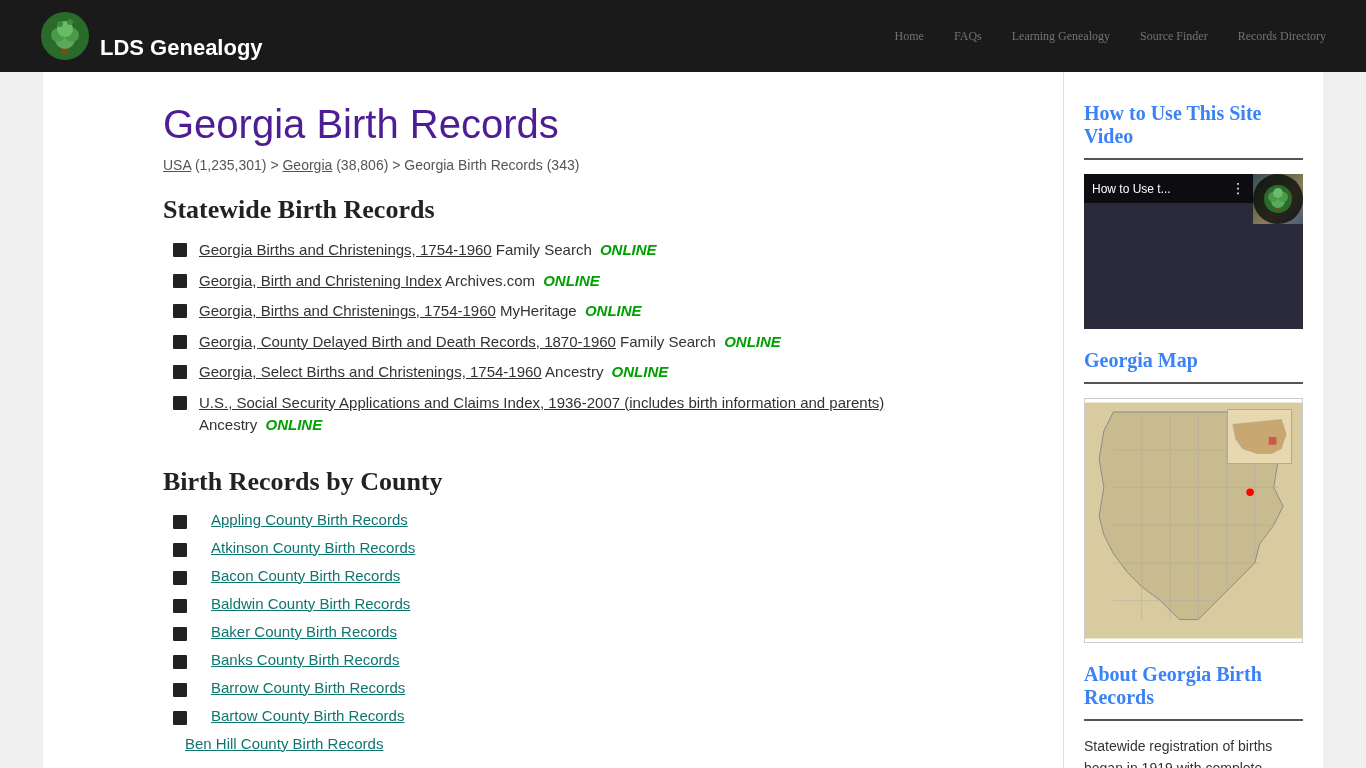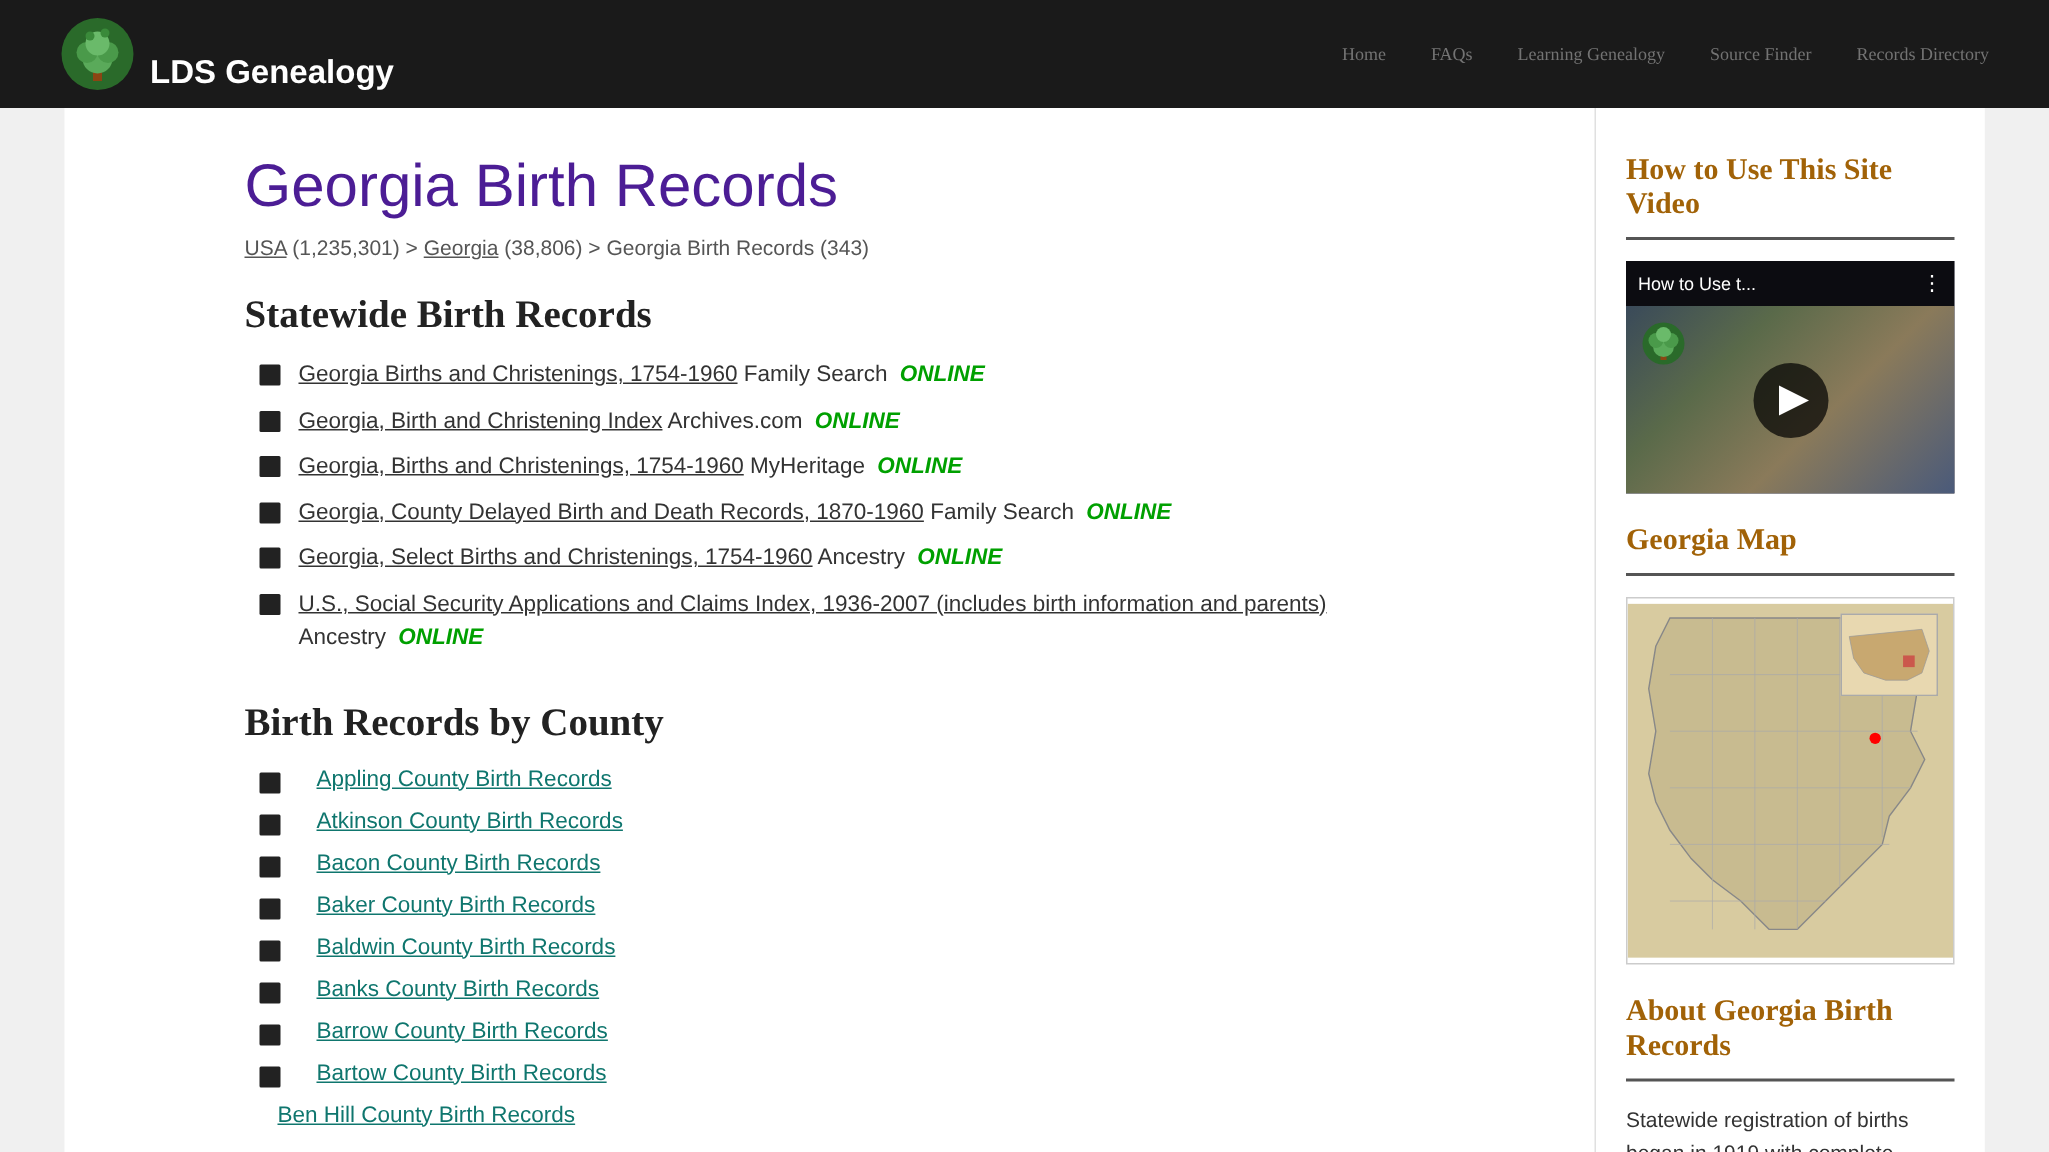--- a/index.html
+++ b/index.html
@@ -143,21 +143,21 @@
       width: 260px;
       flex-shrink: 0;
       padding: 30px 20px;
       border-left: 1px solid #e0e0e0;
       background: #fff;
     }
 
     .sidebar-section-title {
       font-size: 20px;
       font-weight: bold;
-      color: #a16207;
+      color: #3b82f6;
       margin-bottom: 10px;
       font-family: Georgia, serif;
     }
 
     .sidebar-divider {
       border: none;
       border-top: 2px solid #555;
       margin-bottom: 14px;
     }
 
@@ -168,22 +168,22 @@
       background: #2a2a3a;
       position: relative;
       cursor: pointer;
       overflow: hidden;
       margin-bottom: 20px;
     }
     #video-thumb-inner {
       width: 100%;
       height: 100%;
       display: flex;
-      flex-direction: column;
-      align-items: center;
+      flex-direction: row;
+      align-items: flex-start;
       justify-content: flex-start;
       position: relative;
     }
     #video-top-bar {
       width: 100%;
       background: rgba(0,0,0,0.7);
       padding: 6px 8px;
       display: flex;
       align-items: center;
       justify-content: space-between;
@@ -377,25 +377,25 @@
       <li>
         <span class="bullet"></span>
         <a>Atkinson County Birth Records</a>
       </li>
       <li>
         <span class="bullet"></span>
         <a>Bacon County Birth Records</a>
       </li>
       <li>
         <span class="bullet"></span>
+        <a>Baldwin County Birth Records</a>
+      </li>
+      <li>
+        <span class="bullet"></span>
         <a>Baker County Birth Records</a>
-      </li>
-      <li>
-        <span class="bullet"></span>
-        <a>Baldwin County Birth Records</a>
       </li>
       <li>
         <span class="bullet"></span>
         <a>Banks County Birth Records</a>
       </li>
       <li>
         <span class="bullet"></span>
         <a>Barrow County Birth Records</a>
       </li>
       <li>

